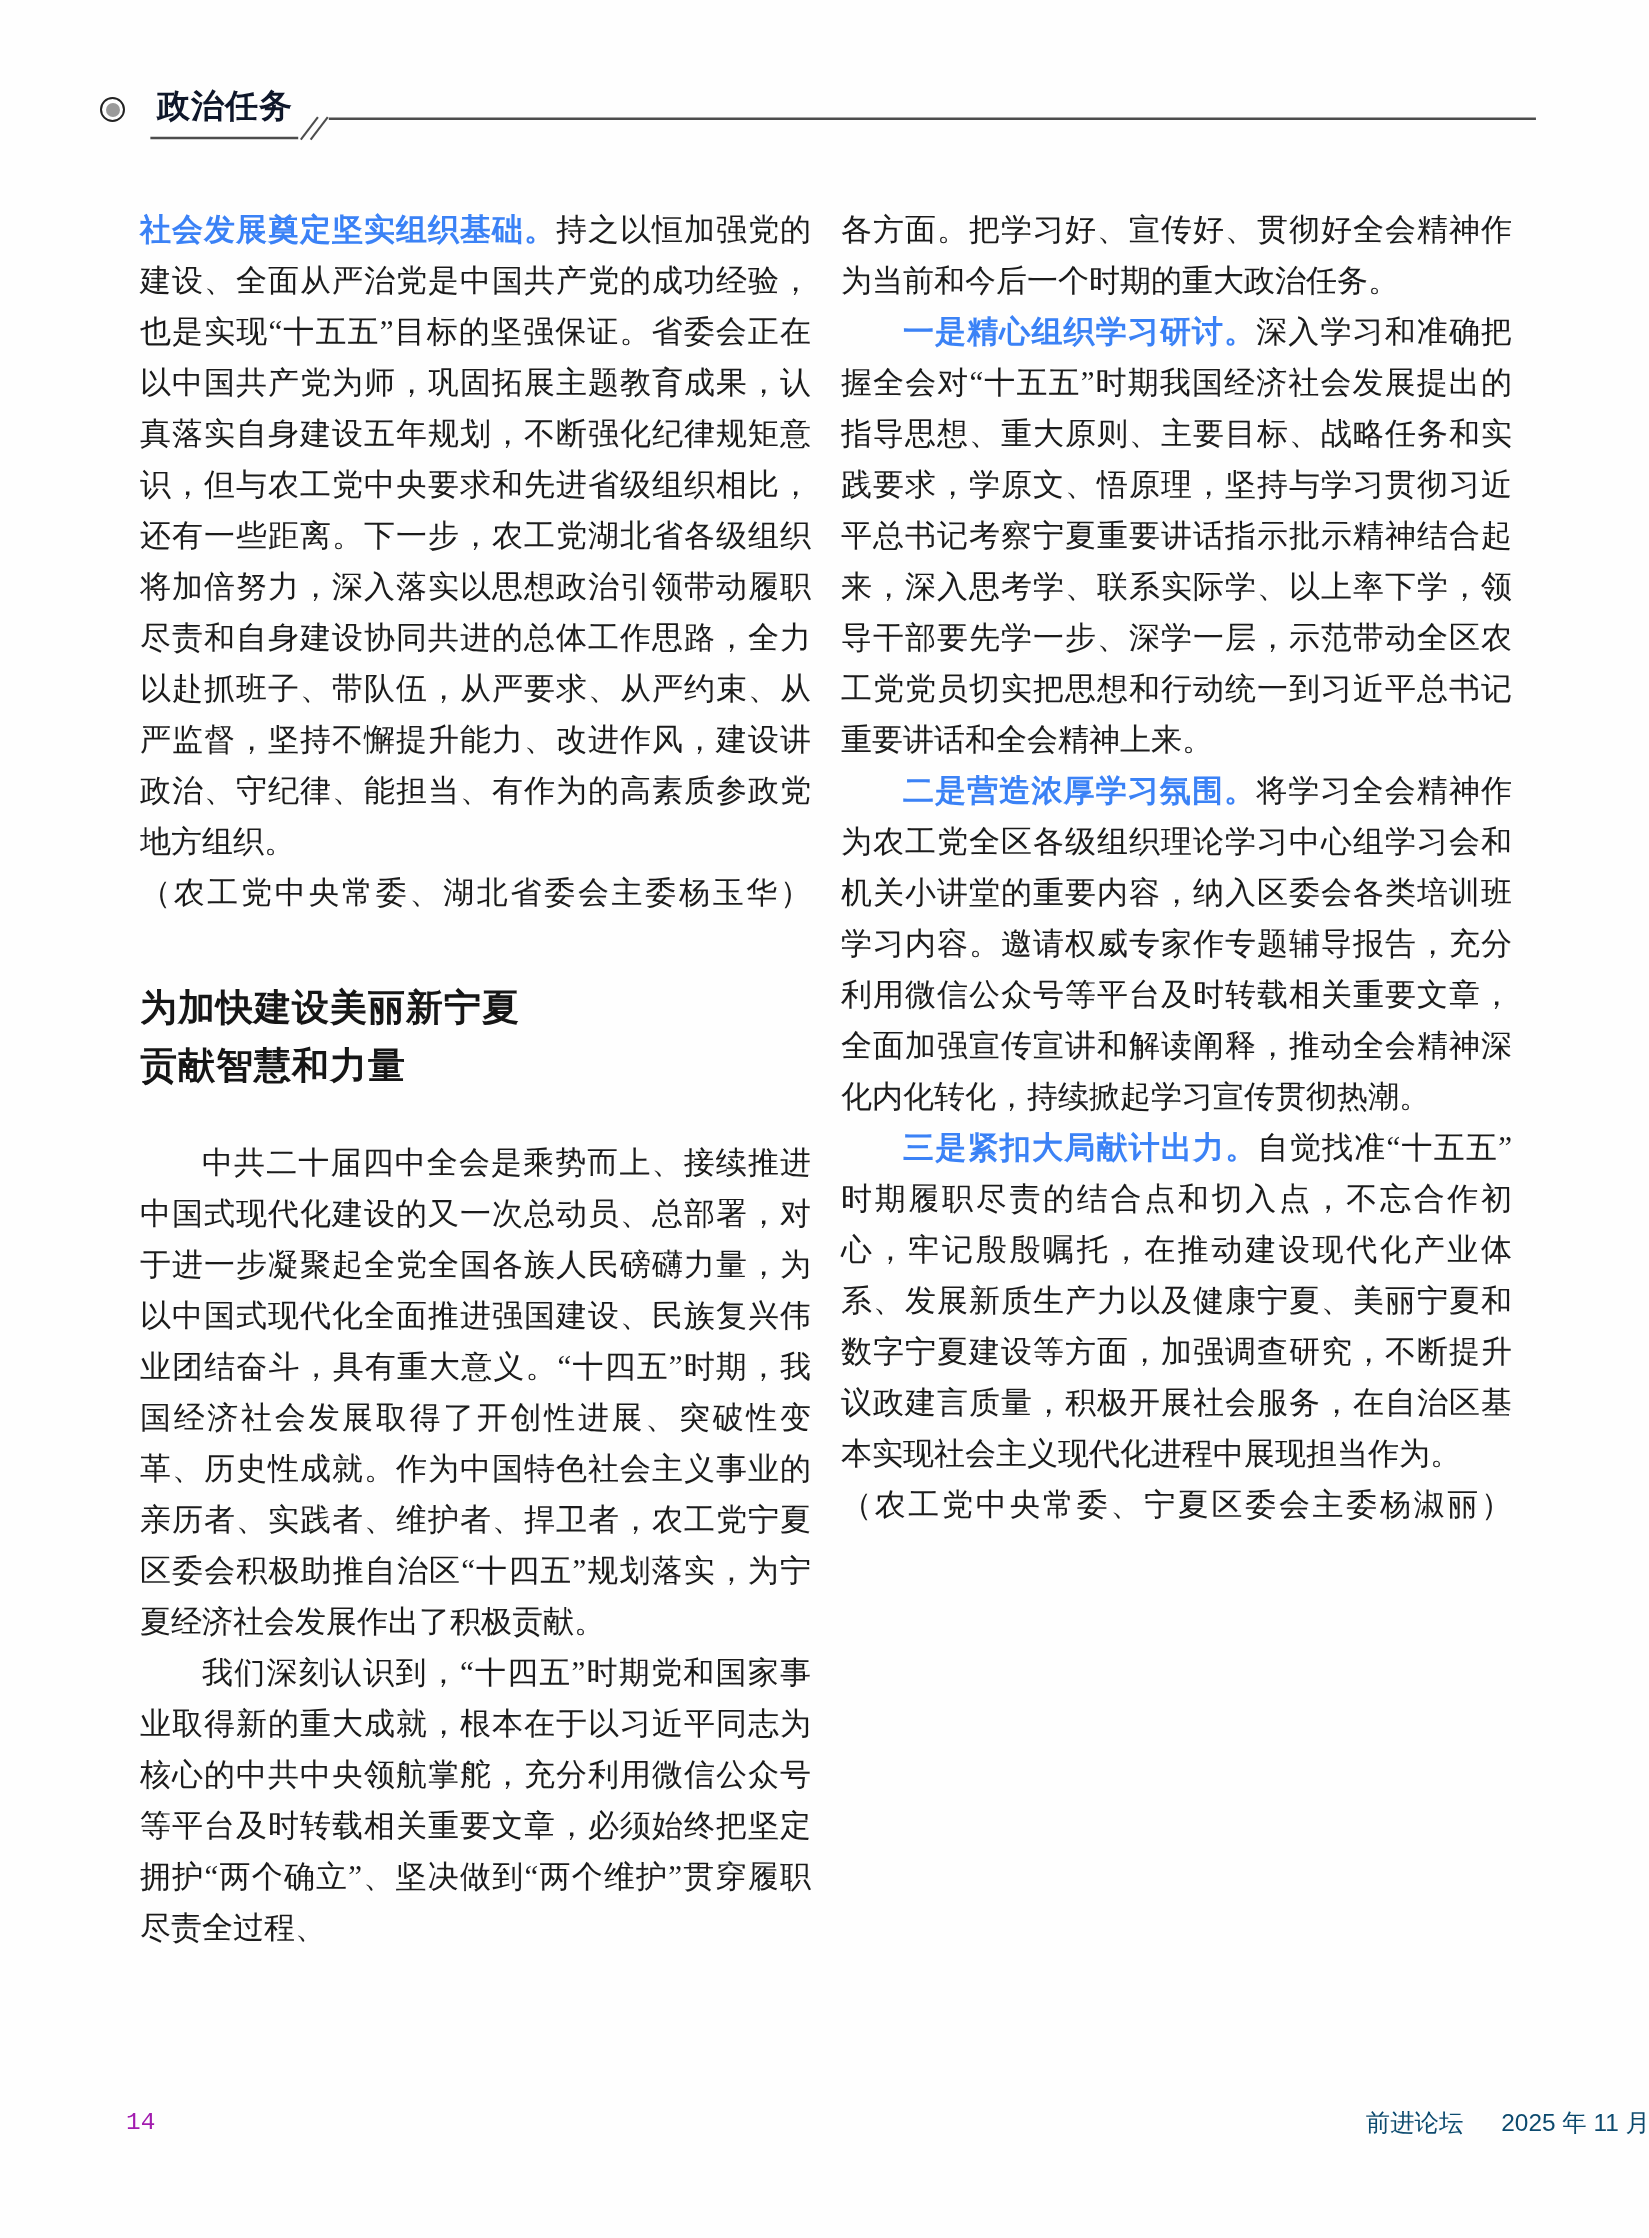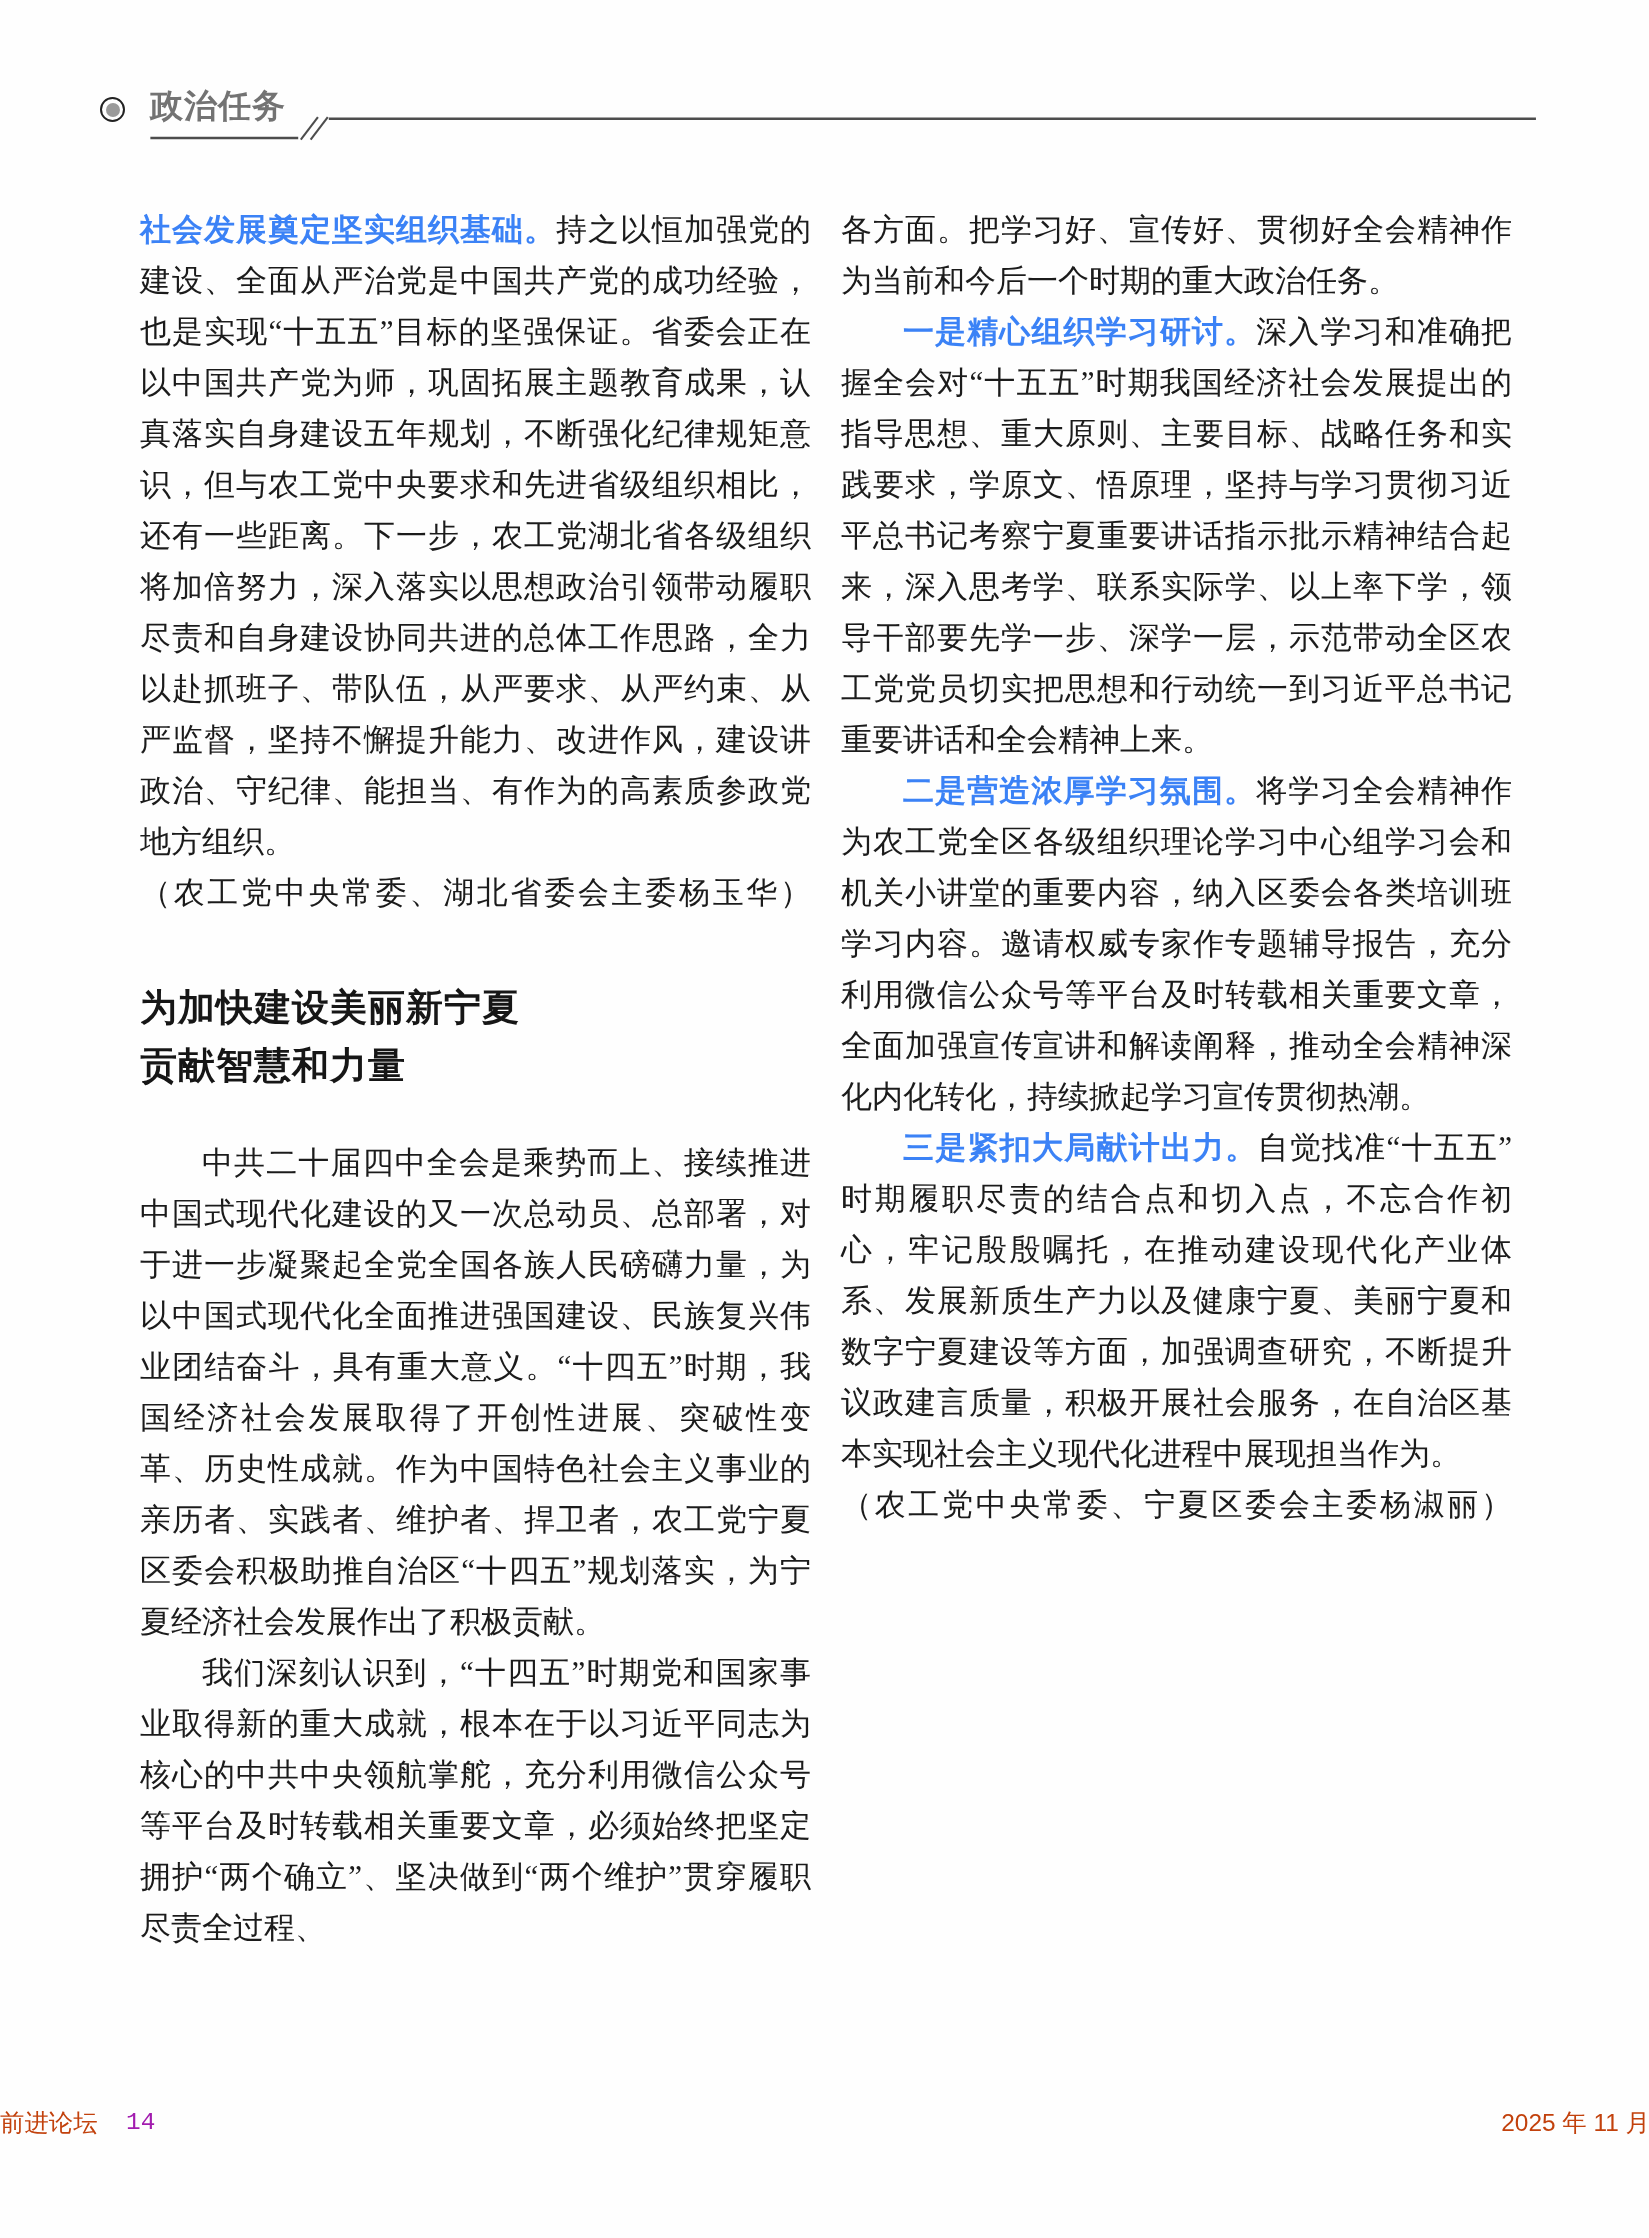--- a/index.html
+++ b/index.html
@@ -18,27 +18,27 @@
     width: 21px; height: 21px;
     border: 2.1px solid #222;
     border-radius: 50%;
     display: flex; align-items: center; justify-content: center;
   }
   .bullet-dot {
     width: 14px; height: 14px; border-radius: 50%;
     background: #9a9a9a;
   }
   .category {
-    position: absolute; left: 150px; top: 87px;
+    position: absolute; left: 157px; top: 87px;
     margin: 0;
     font-size: 33px; line-height: 39px;
     font-weight: 700;
     font-family: "Liberation Serif", "DejaVu Serif", serif;
     letter-spacing: 1px;
-    color: #737373;
+    color: #0f172a;
   }
   .header-rule { position: absolute; left: 0; top: 0; pointer-events: none; }
 
   
   .col {
     position: absolute; top: 204px; width: 671px;
   }
   .col-left  { left: 140px;  }
   .col-right { left: 841px; }
 
@@ -74,23 +74,23 @@
   .heading-line { display: block; }
 
   
   .page-number {
     position: absolute; left: 126px; top: 2109px;
     font-family: Liberation Mono, monospace;
     font-size: 24.4px; line-height: 28px; color: #a21caf;
   }
   .footer-center {
     position: absolute; left: 0; top: 2109px; width: 1650px;
-    display: flex; justify-content: space-between; gap: 38px;
+    display: flex; justify-content: flex-end; gap: 38px;
     font-family: "Liberation Sans", "DejaVu Sans", sans-serif;
-    font-size: 24.4px; line-height: 28px; color: #c2410c;
+    font-size: 24.4px; line-height: 28px; color: #0c4a6e;
   }
 </style>
 </head>
 <body>
 
 <div class="page">
 
   <header>
     <span class="bullet">
       <span class="bullet-dot"></span>

